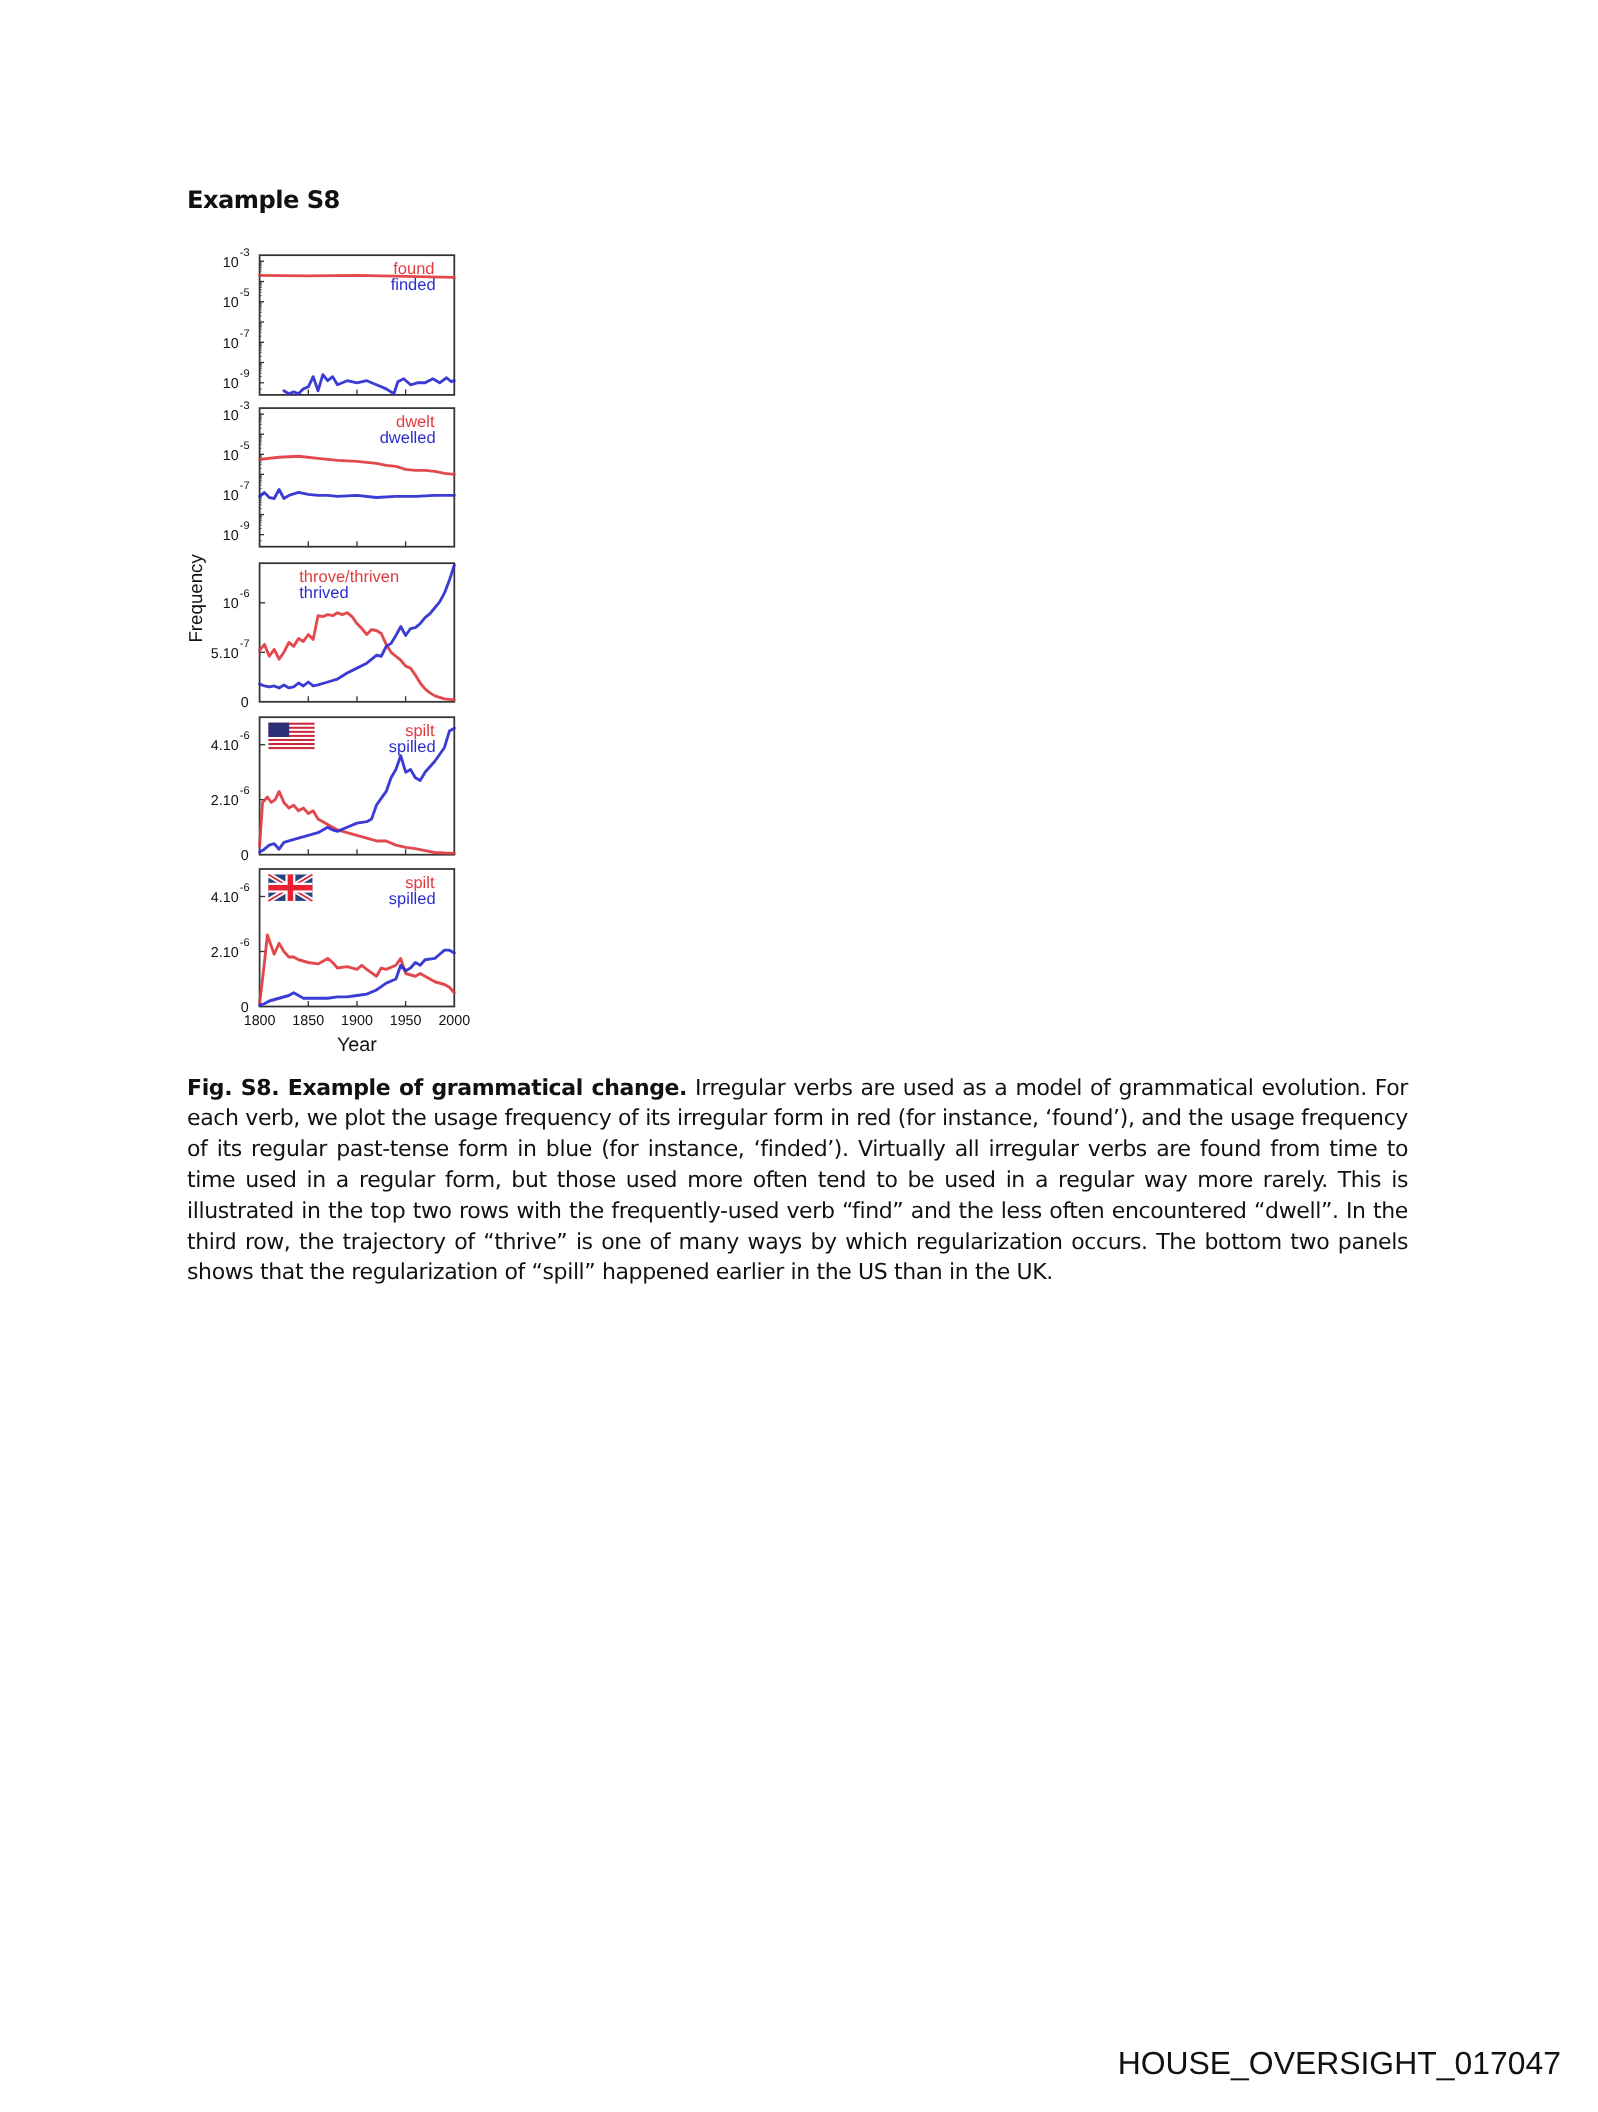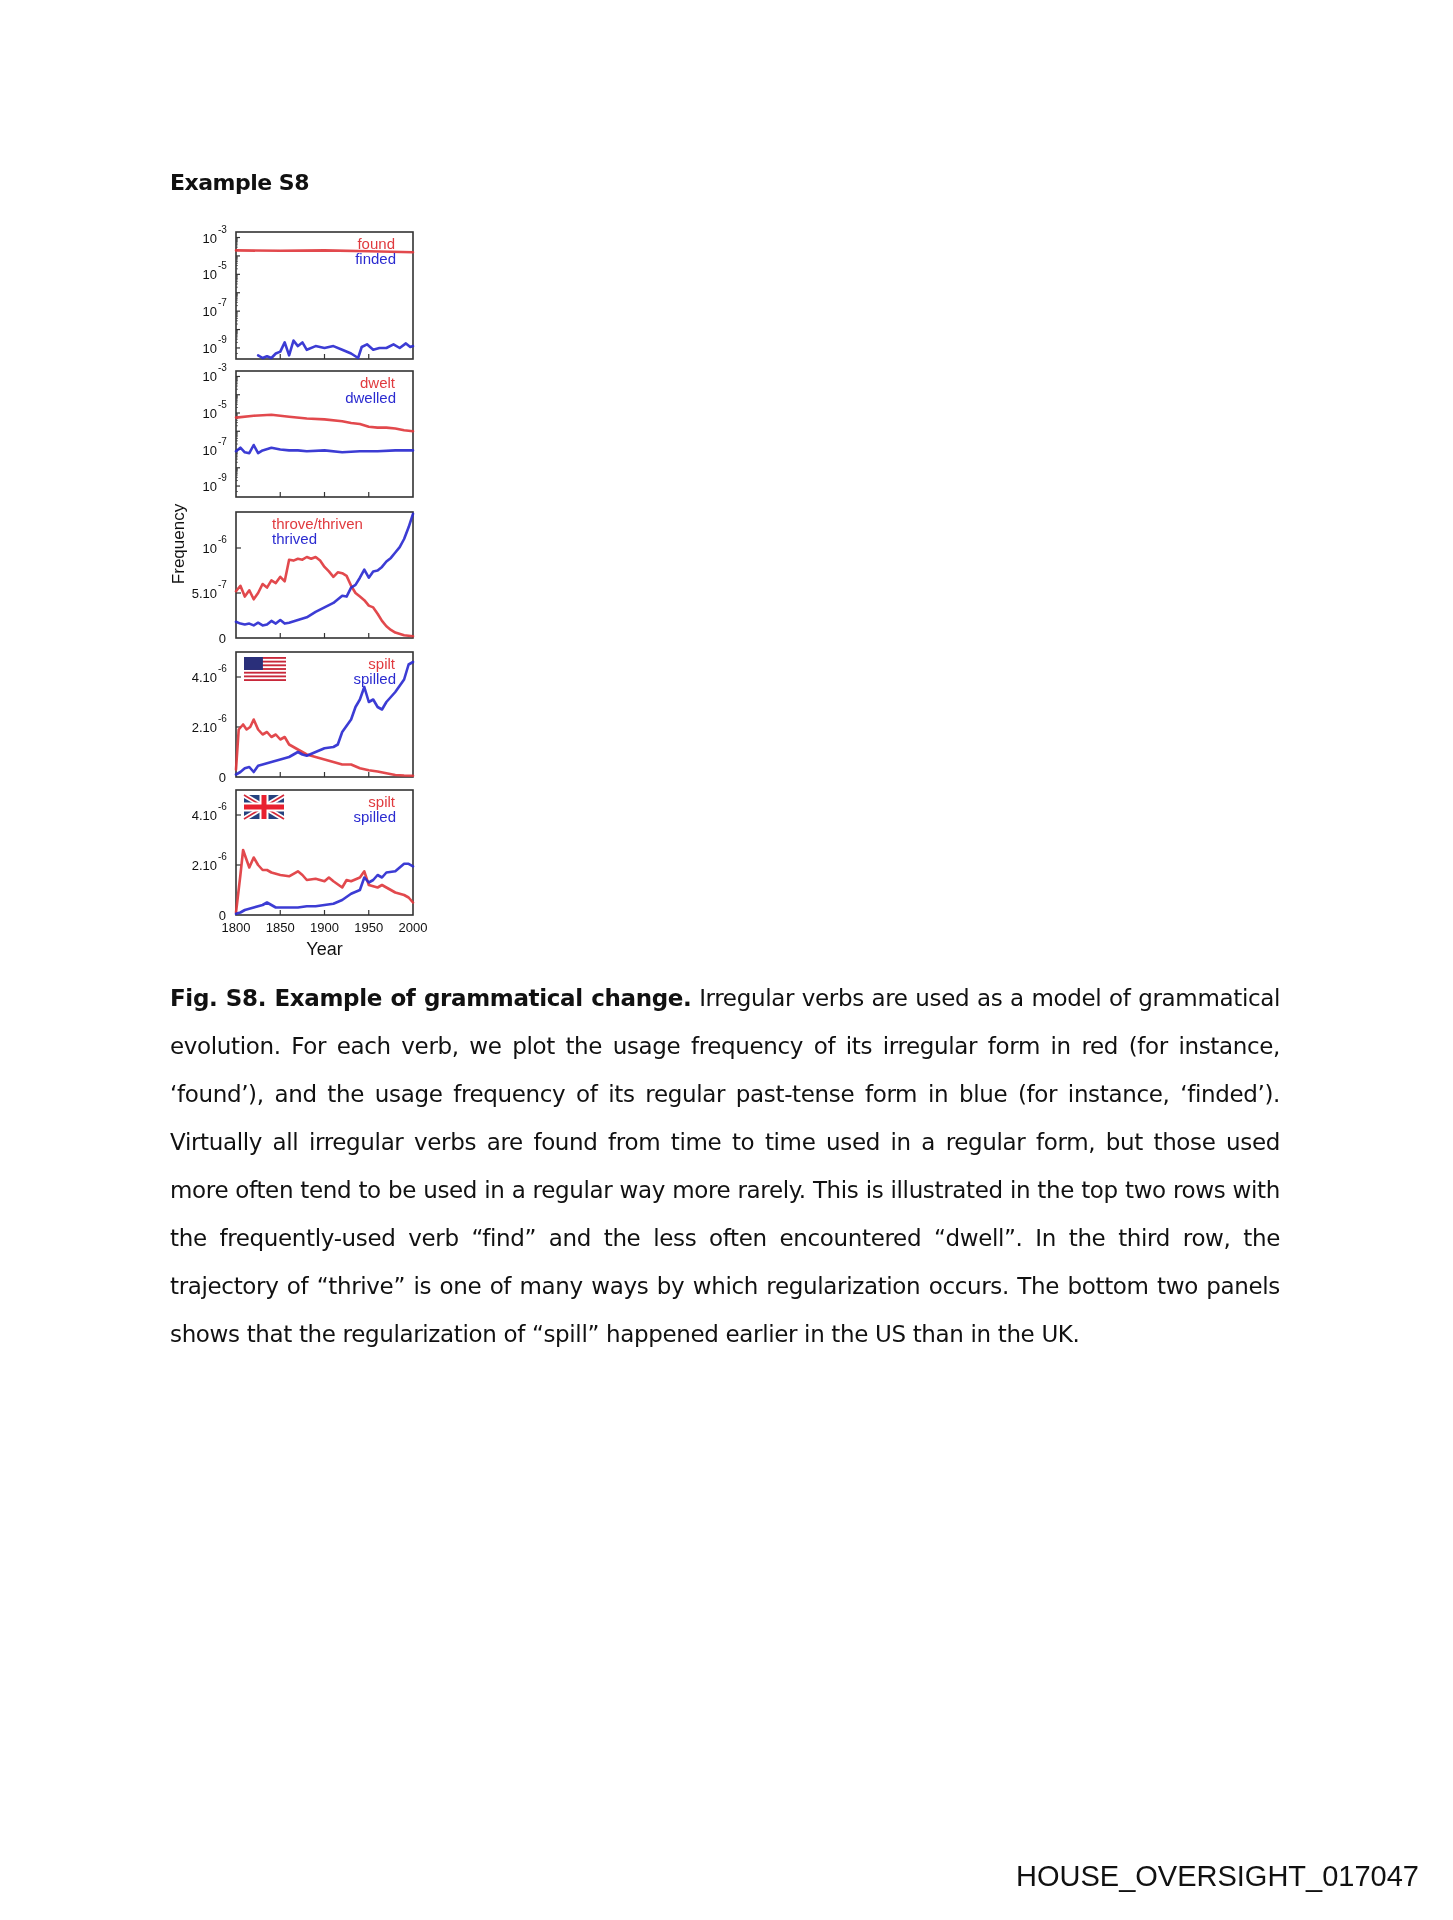--- a/index.html
+++ b/index.html
@@ -1,19 +1,19 @@
 <!DOCTYPE html>
 <html><head>
 <meta charset="utf-8">
 <style>
   html, body { margin: 0; padding: 0; background: #ffffff; }
   body { width: 1453px; height: 1920px; position: relative; overflow: hidden; font-family: "Liberation Sans", sans-serif; color: #111; }
   #fig-heading { position: absolute; left: 170px; top: 170px; font-family: "DejaVu Sans", sans-serif; font-weight: bold; font-size: 22px; letter-spacing: -0.5px; color: #111; }
   #figure { position: absolute; left: 0; top: 0; width: 500px; height: 980px; }
-  #caption { position: absolute; left: 170px; top: 974px; width: 1110px; font-family: "DejaVu Sans", sans-serif; font-size: 23px; line-height: 48px; text-align: justify; color: #111; letter-spacing: -0.35px; }
+  #caption { position: absolute; left: 170px; top: 974px; width: 1110px; font-family: "DejaVu Sans", sans-serif; font-size: 20px; line-height: 28px; text-align: justify; color: #111; letter-spacing: -0.35px; }
   #caption b { font-weight: bold; }
   #footer { position: absolute; right: 34px; top: 1860px; font-family: "Liberation Sans", sans-serif; font-size: 29px; color: #111; margin-left: 28px; }
   svg text { font-family: "Liberation Sans", sans-serif; }
 </style>
 </head>
 <body>
 
 <div id="fig-heading">Example S8</div>
 
 <svg id="figure" width="500" height="980" viewBox="0 0 500 980" xmlns="http://www.w3.org/2000/svg">

